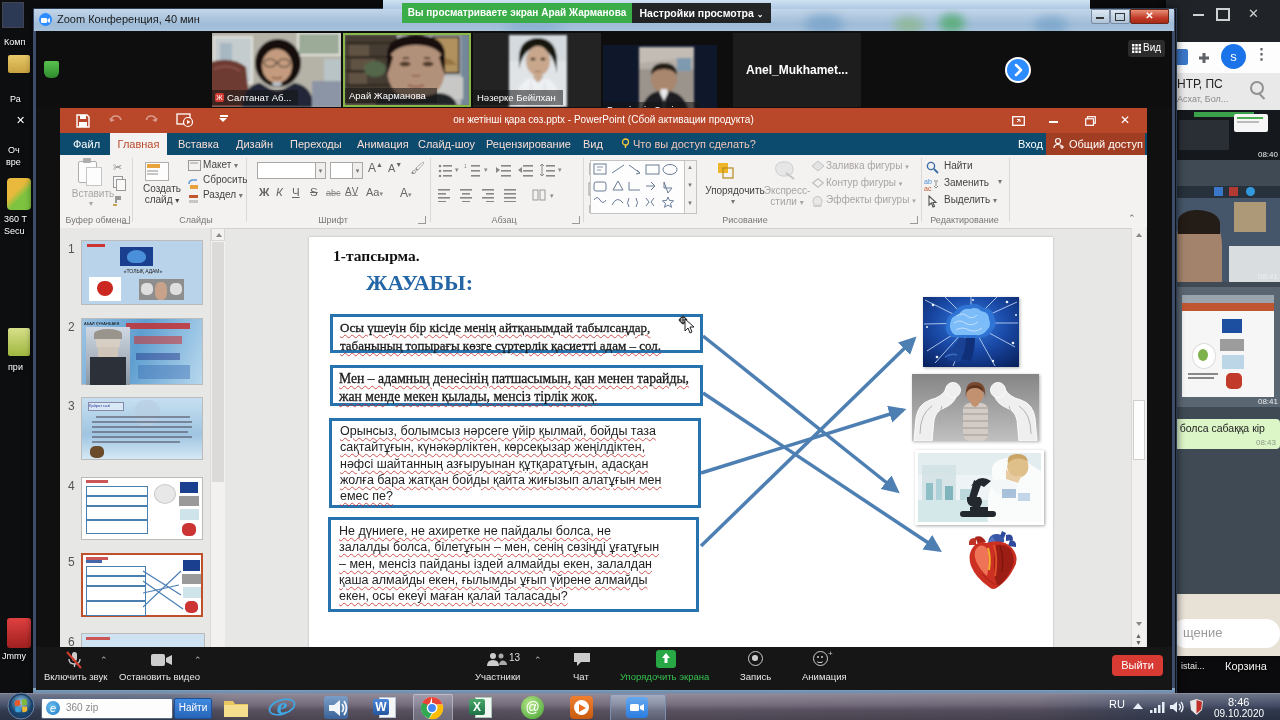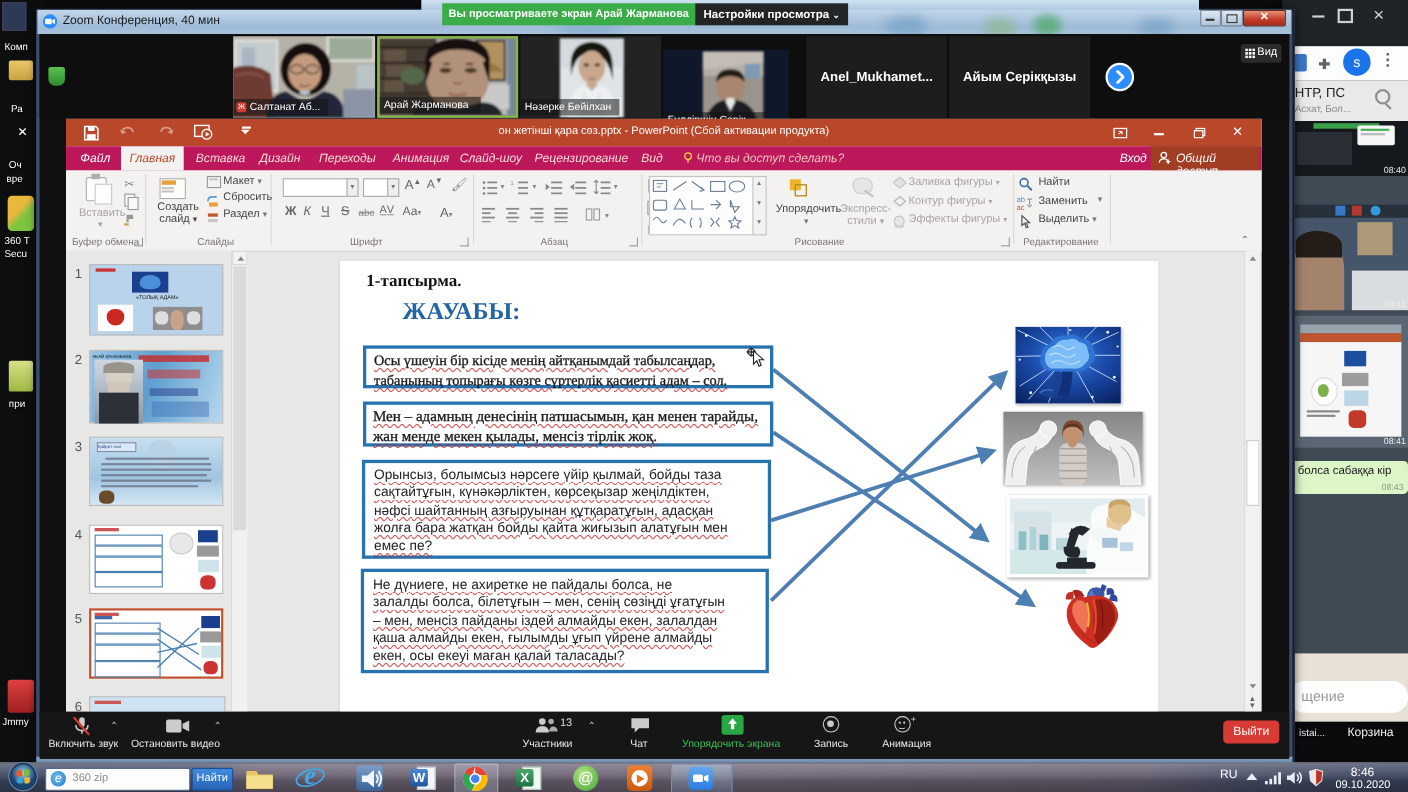--- a/index.html
+++ b/index.html
@@ -342,21 +342,20 @@
       <path d="M59,56 L61,74 L63,56 Z" fill="#3a3d44"></path>
     </g>
   </svg>
   <div class="abs" style="left:0;bottom:2px;width:96px;height:15px;background:rgba(20,20,20,.55);">
     <div class="abs" style="left:4px;top:2px;color:#fff;font-size:9.5px;">Бүлдіршін Серік...</div>
   </div>
 </div>
 
 <div class="abs" style="left:733px;top:33px;width:128px;height:74px;background:#1d1d1d;color:#fff;font-size:12px;font-weight:bold;text-align:center;line-height:74px;">Anel_Mukhamet...</div>
 
-<div class="abs" style="left:863px;top:33px;width:128px;height:74px;background:#1d1d1d;color:#fff;font-size:12px;font-weight:bold;text-align:center;line-height:74px;">Айым Серікқызы</div>
 
 <div class="abs" style="left:1005px;top:57px;width:26px;height:26px;border-radius:50%;background:#2d8cff;border:2px solid #fff;box-sizing:border-box;">
   <svg width="22" height="22" viewBox="0 0 22 22">
         <path d="M9,6 L14,11 L9,16" stroke="#fff" stroke-width="2.5" fill="none" stroke-linecap="round" stroke-linejoin="round"></path>
       </svg>
 </div>
 
 <div class="abs" style="left:1128px;top:40px;width:37px;height:17px;background:#2b2b2b;border-radius:3px;">
   <svg style="position:absolute;left:4px;top:4px;" width="9" height="9" viewBox="0 0 9 9">
         <g fill="#fff">
@@ -404,21 +403,21 @@
         <rect x="0.7" y="0.7" width="11.6" height="8.6" fill="none" stroke="#fff" stroke-width="1.3"></rect>
         <path d="M5,6 L8,3.5 M8,3.5 L8,6 M8,3.5 L5,3.5" stroke="#fff" stroke-width="1"></path>
       </svg>
   <div class="abs" style="left:989px;top:13px;width:9px;height:1.5px;background:#fff;"></div>
   <svg class="abs" style="left:1025px;top:8px;" width="11" height="10" viewBox="0 0 11 10">
         <rect x="2.5" y="0.7" width="7.8" height="6.5" fill="none" stroke="#fff" stroke-width="1.2"></rect>
         <rect x="0.7" y="2.8" width="7.8" height="6.5" fill="#b9482b" stroke="#fff" stroke-width="1.2"></rect>
       </svg>
   <div class="abs" style="left:1060px;top:5px;color:#fff;font-size:12px;">✕</div>
 
-  <div class="abs" style="left:0;top:25px;width:1092px;height:22px;background:#be185d;color:#f8ddd4;font-size:11px;font-style:italic;">
+  <div class="abs" style="left:0;top:25px;width:1092px;height:22px;background:#0c4a6e;color:#f8ddd4;font-size:11px;">
     <div class="abs" style="left:13px;top:5px;color:#fff;">Файл</div>
     <div class="abs" style="left:50px;top:0;width:57px;height:22px;background:#f4f2f1;color:#b9482b;text-align:center;line-height:22px;">Главная</div>
     <div class="abs" style="left:118px;top:5px;">Вставка</div>
     <div class="abs" style="left:176px;top:5px;">Дизайн</div>
     <div class="abs" style="left:230px;top:5px;">Переходы</div>
     <div class="abs" style="left:297px;top:5px;text-align:center;">Анимация</div>
     <div class="abs" style="left:358px;top:5px;">Слайд-шоу</div>
     <div class="abs" style="left:426px;top:5px;">Рецензирование</div>
     <div class="abs" style="left:523px;top:5px;">Вид</div>
     <div class="abs" style="left:561px;top:5px;width:9px;height:11px;"><svg width="9" height="12" viewBox="0 0 9 12">

